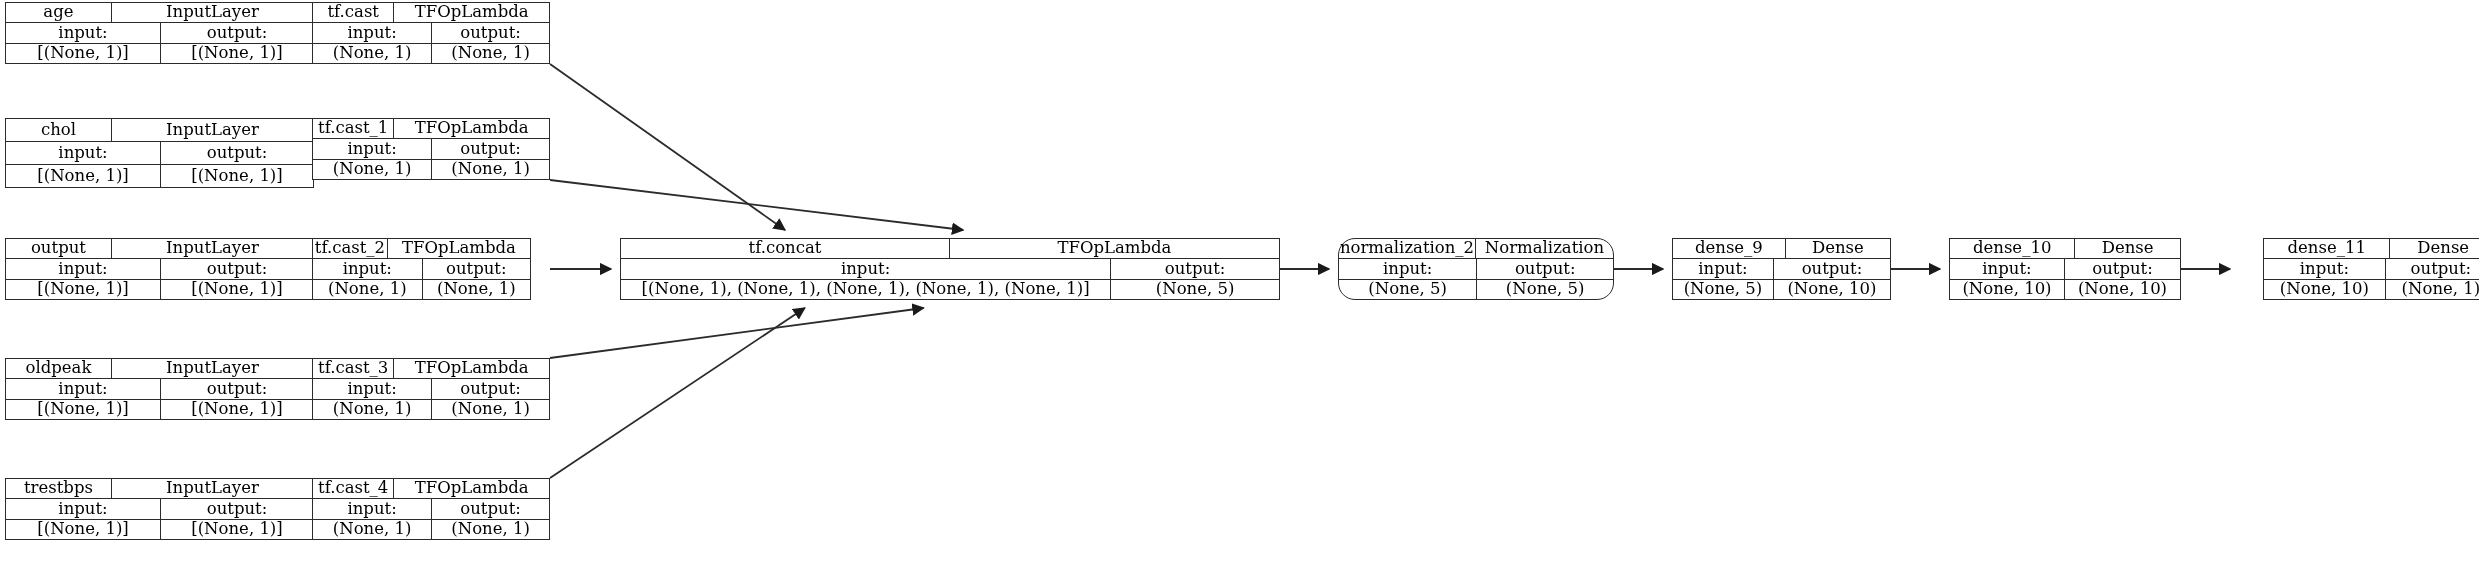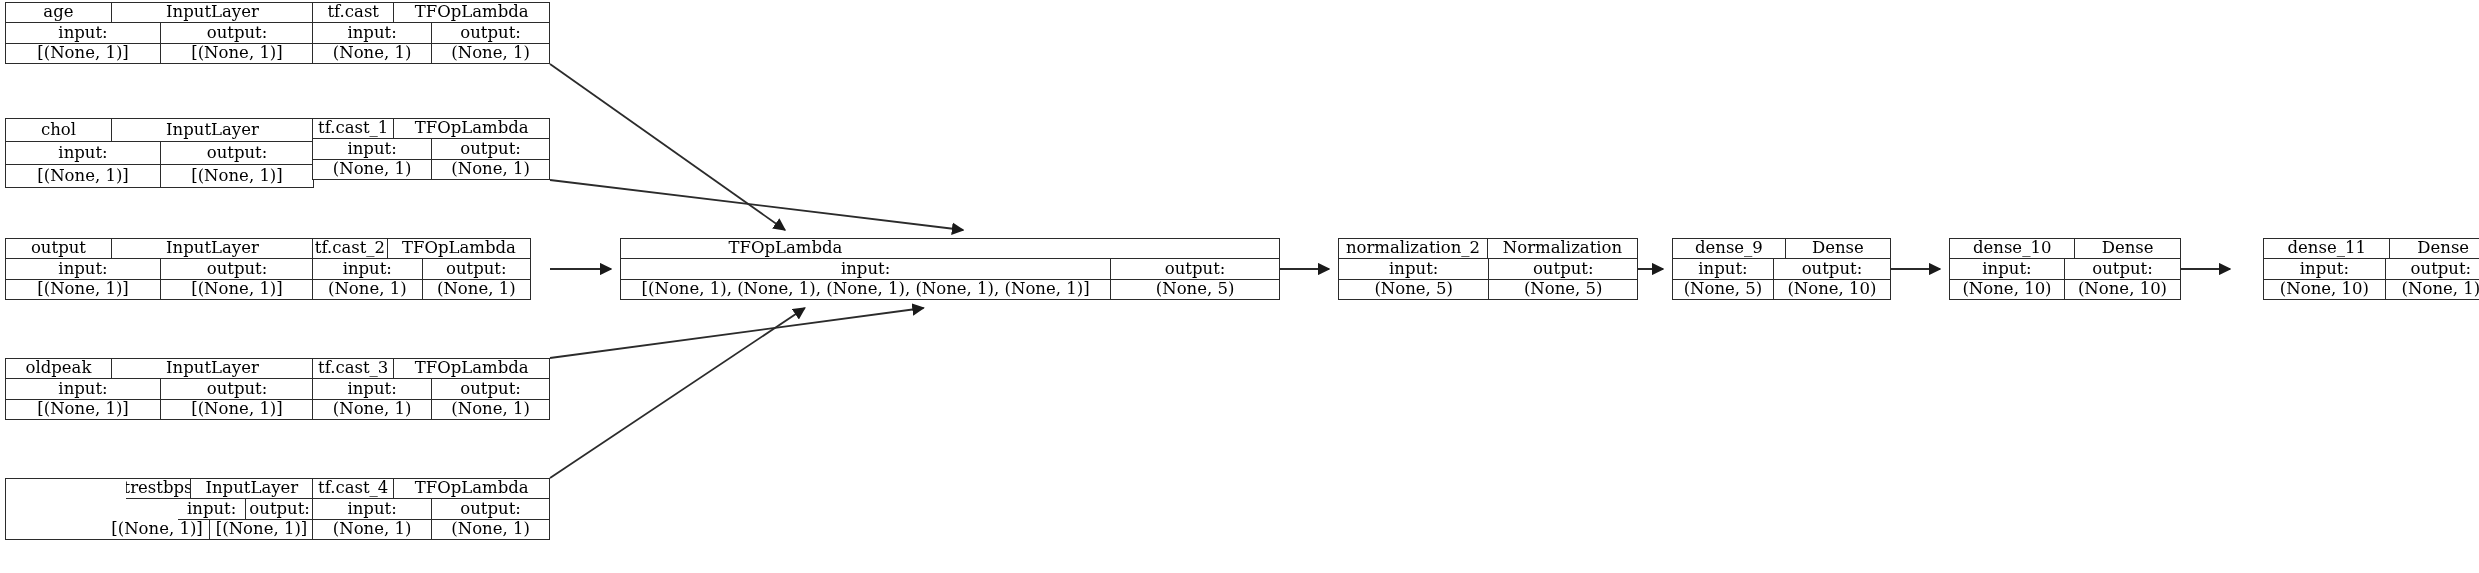--- a/index.html
+++ b/index.html
@@ -191,21 +191,21 @@
         </div>
         <div class="node-row">
           <div class="cell" style="flex: 0 0 50.5%;">input:</div>
           <div class="cell last" style="flex: 0 0 49.5%;">output:</div>
         </div>
         <div class="node-row last">
           <div class="cell" style="flex: 0 0 50.5%;">(None, 1)</div>
           <div class="cell last" style="flex: 0 0 49.5%;">(None, 1)</div>
         </div>
       </div>
-      <div class="node" style="left: 5px; top: 478px; width: 309px; height: 62px; align-items: flex-end;">
+      <div class="node" style="left: 5px; top: 478px; width: 309px; height: 62px;">
         <div class="node-row">
           <div class="cell" style="flex: 0 0 34.5%;">trestbps</div>
           <div class="cell last" style="flex: 0 0 65.5%;">InputLayer</div>
         </div>
         <div class="node-row">
           <div class="cell" style="flex: 0 0 50.5%;">input:</div>
           <div class="cell last" style="flex: 0 0 49.5%;">output:</div>
         </div>
         <div class="node-row last">
           <div class="cell" style="flex: 0 0 50.5%;">[(None, 1)]</div>
@@ -221,32 +221,33 @@
           <div class="cell" style="flex: 0 0 50.5%;">input:</div>
           <div class="cell last" style="flex: 0 0 49.5%;">output:</div>
         </div>
         <div class="node-row last">
           <div class="cell" style="flex: 0 0 50.5%;">(None, 1)</div>
           <div class="cell last" style="flex: 0 0 49.5%;">(None, 1)</div>
         </div>
       </div>
       <div class="node" style="left: 620px; top: 238px; width: 660px; height: 62px;">
         <div class="node-row">
+          <div class="cell" style="flex: 0 0 50%;">tf.concat</div>
           <div class="cell last" style="flex: 0 0 50%;">TFOpLambda</div>
         </div>
         <div class="node-row">
           <div class="cell" style="flex: 0 0 74.5%;">input:</div>
           <div class="cell last" style="flex: 0 0 25.5%;">output:</div>
         </div>
         <div class="node-row last">
           <div class="cell" style="flex: 0 0 74.5%;">[(None, 1), (None, 1), (None, 1), (None, 1), (None, 1)]</div>
           <div class="cell last" style="flex: 0 0 25.5%;">(None, 5)</div>
         </div>
       </div>
-      <div class="node" style="left: 1338px; top: 238px; width: 300px; height: 62px;">
+      <div class="node" style="left: 1338px; top: 238px; width: 276px; height: 62px; border-radius: 17px;">
         <div class="node-row">
           <div class="cell" style="flex: 0 0 50%;">normalization_2</div>
           <div class="cell last" style="flex: 0 0 50%;">Normalization</div>
         </div>
         <div class="node-row">
           <div class="cell" style="flex: 0 0 50.5%;">input:</div>
           <div class="cell last" style="flex: 0 0 49.5%;">output:</div>
         </div>
         <div class="node-row last">
           <div class="cell" style="flex: 0 0 50.5%;">(None, 5)</div>

